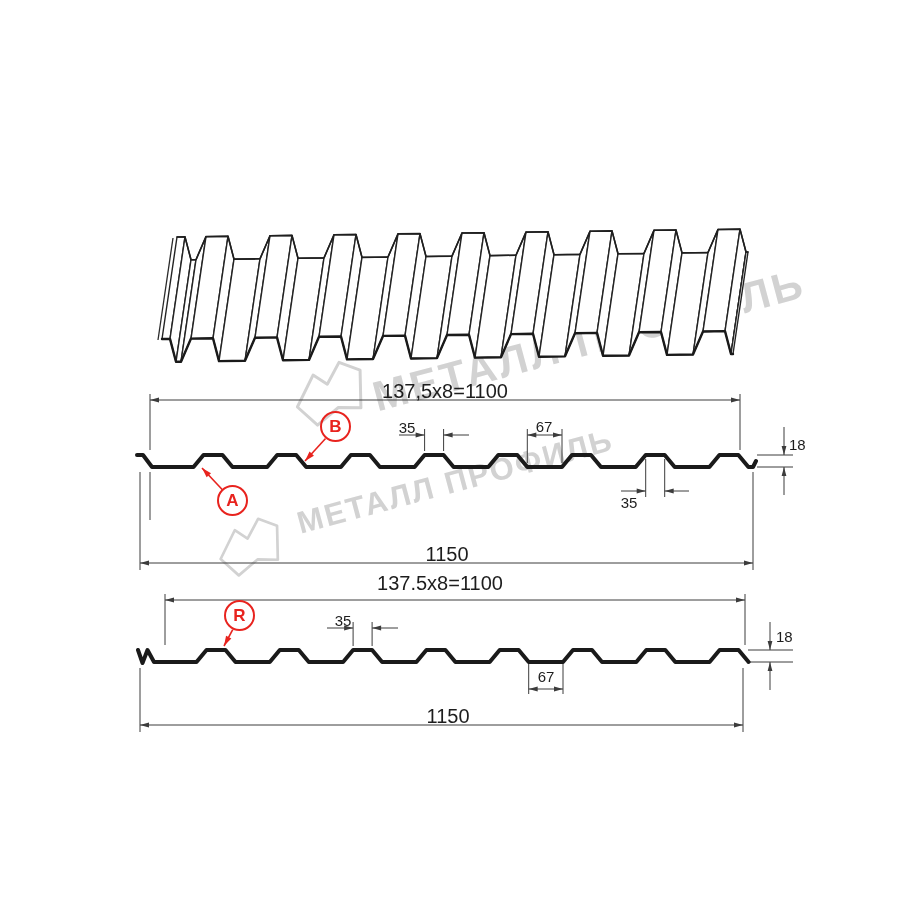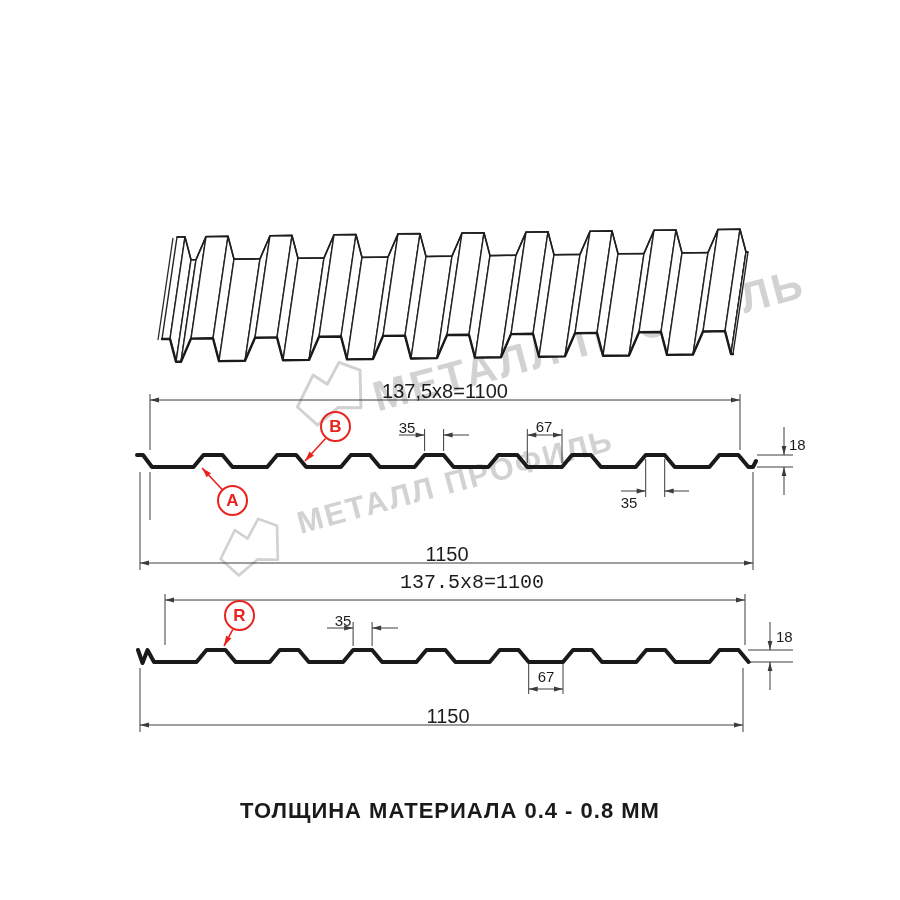--- a/index.html
+++ b/index.html
@@ -155,36 +155,35 @@
       <g>
         <line x1="222.38753034420725" y1="489.7028548825432" x2="202" y2="468" stroke="#e8231e" stroke-width="1.6"></line>
         <polygon points="202,468 211.03329883292244,473.2344543359477 206.66021040035852,477.342507105932" fill="#e8231e"></polygon>
         <line x1="325.55681520587194" y1="438.4538155806566" x2="305" y2="461" stroke="#e8231e" stroke-width="1.6"></line>
         <polygon points="305,461 309.52067104511684,451.58917998780964 313.9544061085968,455.6317031339238" fill="#e8231e"></polygon>
         <line x1="232.7058823529412" y1="629.6764705882352" x2="224" y2="646" stroke="#e8231e" stroke-width="1.6"></line>
         <polygon points="224,646 226.05882352941177,635.7647058823529 231.3529411764706,638.5882352941176" fill="#e8231e"></polygon>
       </g>
     </svg>
 
-  <div class="footer">ТОЛЩИНА МАТЕРИАЛА 0.4 - 0.8 ММ</div>
 
   <div class="lbl c" style="left:445px;top:381px;">137,5x8=1100</div>
   <div class="lbl c sm" style="left:407px;top:420px;">35</div>
   <div class="lbl c sm" style="left:544px;top:419px;">67</div>
   <div class="lbl sm" style="left:789px;top:437px;">18</div>
   <div class="lbl c sm" style="left:629px;top:495px;">35</div>
   <div class="lbl c" style="left:447px;top:544px;">1150</div>
   <div class="marker" style="left:217px;top:485px;">
       <span>A</span>
     </div>
   <div class="marker" style="left:320px;top:411px;">
       <span>B</span>
     </div>
 
-  <div class="lbl c" style="left:472px;top:573px;font-family:Liberation Mono, monospace;">137.5x8=1100</div>
+  <div class="lbl c" style="left:440px;top:573px;">137.5x8=1100</div>
   <div class="lbl c sm" style="left:343px;top:613px;">35</div>
   <div class="lbl c sm" style="left:546px;top:669px;">67</div>
   <div class="lbl sm" style="left:776px;top:629px;">18</div>
   <div class="lbl c" style="left:448px;top:706px;">1150</div>
   <div class="marker" style="left:224px;top:600px;">
       <span>R</span>
     </div>
 
 </div>
 

